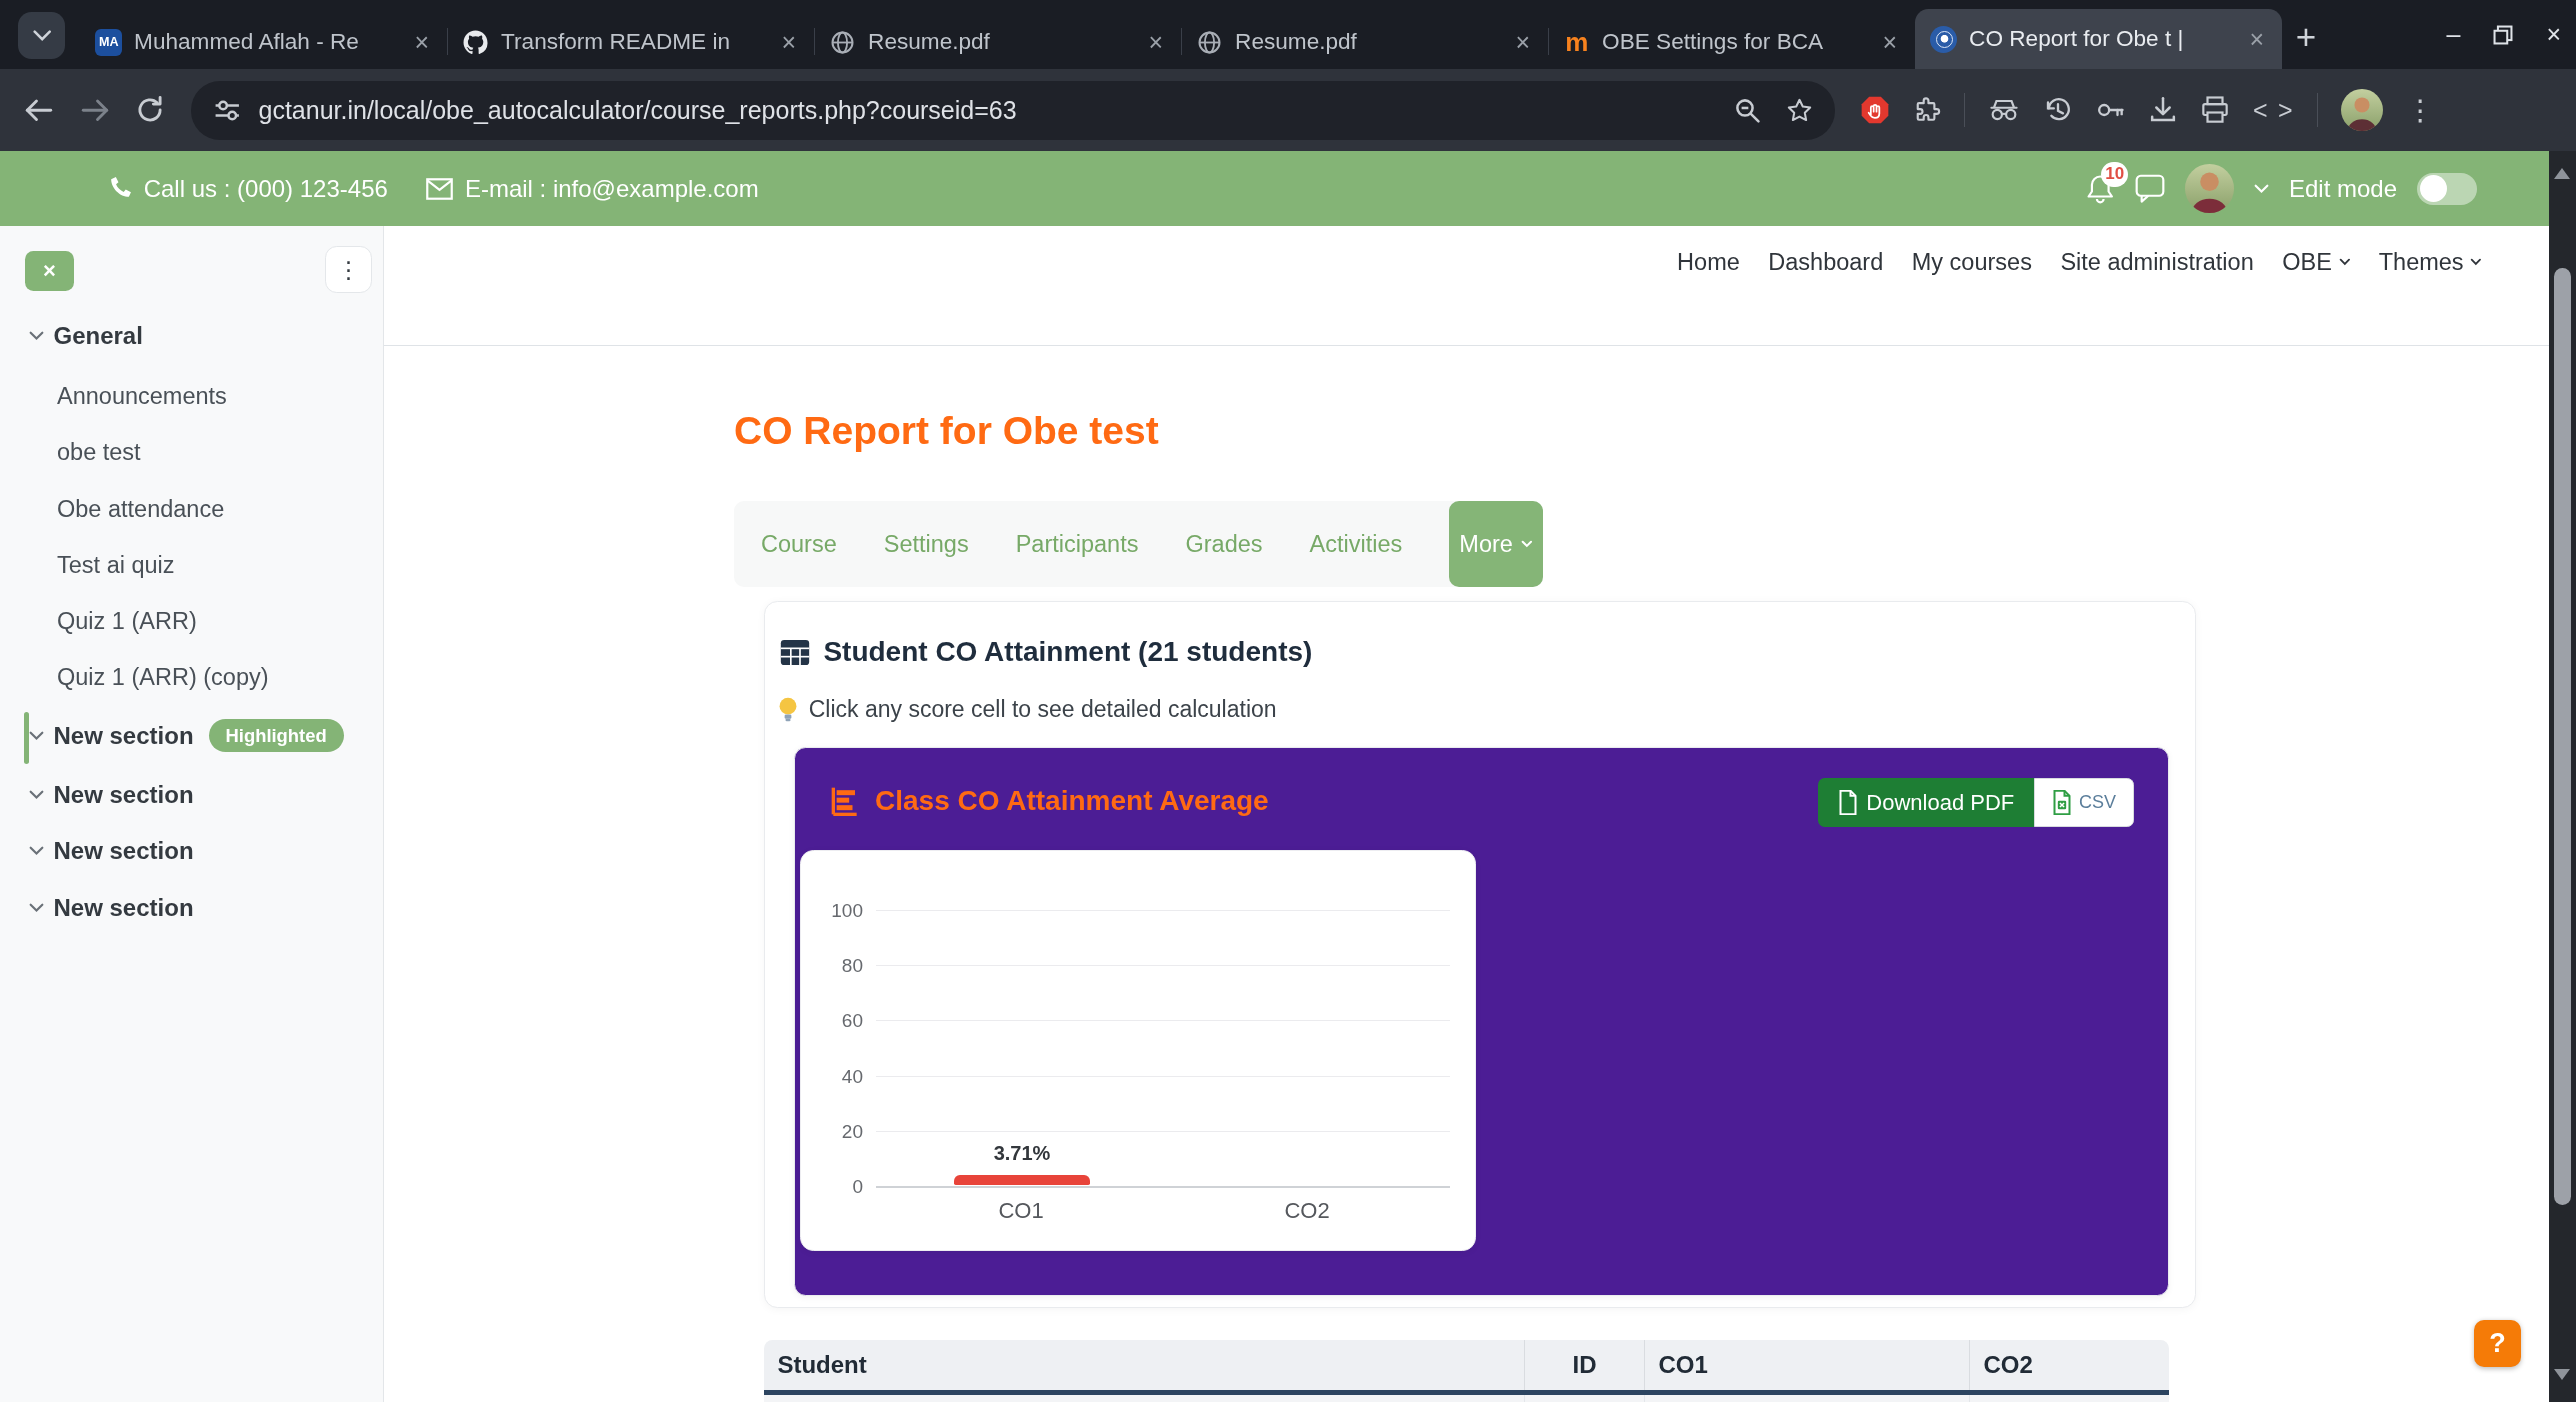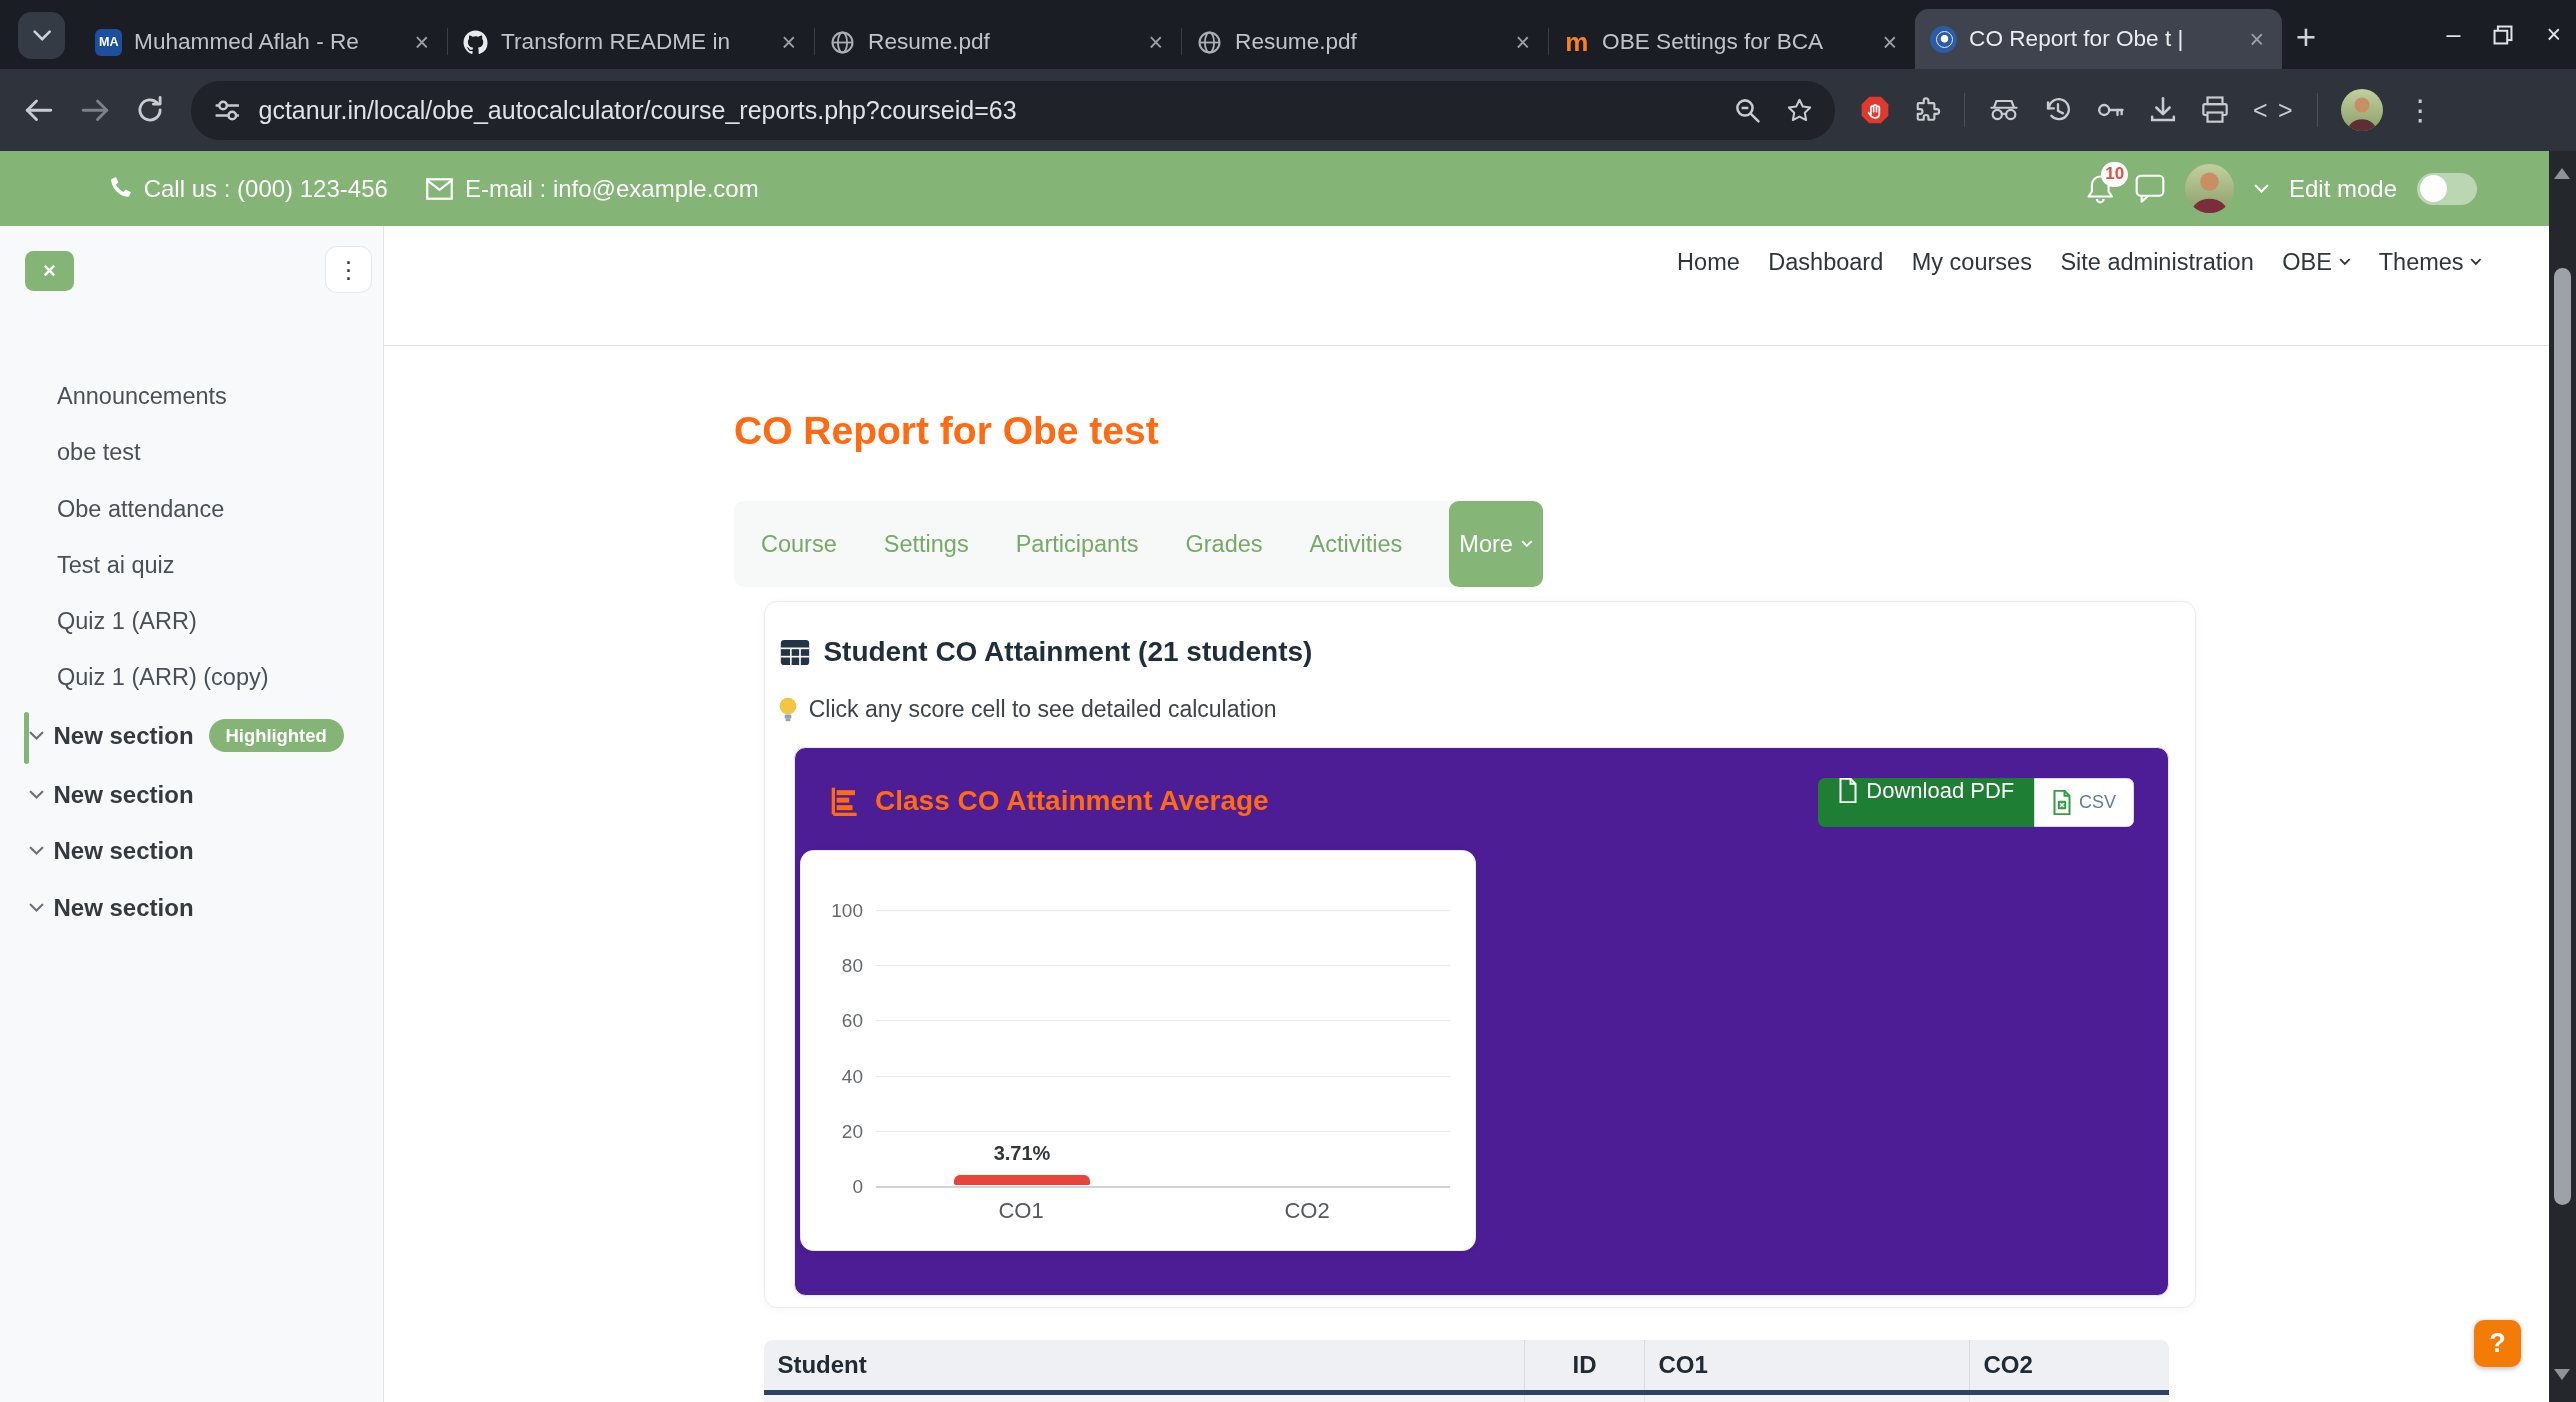--- a/index.html
+++ b/index.html
@@ -98,21 +98,21 @@
   #cardtip { position:absolute; left:11.7px; top:94px; display:flex; align-items:center; gap:10px;
              font-size:23px; color:#3c434a; }
 
   
   #panel { position:absolute; left:29px; top:145px; width:1375px; height:549px; background:#4c1d95;
            border:0.8px solid #e9ebee; border-radius:11.7px; box-shadow:0 1.7px 6.7px rgba(0,0,0,.05); }
   #panelhead { position:absolute; left:35px; top:37px; display:flex; align-items:center; gap:15px;
                font-size:28px; font-weight:bold; color:#ff6a13; }
   #btns { position:absolute; right:34px; top:30px; display:flex; }
   #pdfbtn { height:49px; padding:0 20px; border-radius:6.7px 0 0 6.7px; background:#1e7e34; color:#fff;
-            font-size:22px; display:flex; align-items:flex-start; gap:8.4px;margin-left:48px; }
+            font-size:22px; display:flex; align-items:center; gap:8.4px;margin-left:48px; }
   #csvbtn { height:49px; padding:0 17px; border-radius:0 6.7px 6.7px 0; background:#fff; border:0.8px solid #d8dbdf;
             color:#5b7e9b; font-size:18px; display:flex; align-items:center; gap:6.7px; }
 
   
   #chartcard { position:absolute; left:5px; top:102px; width:676px; height:401px; background:#fff;
                border:0.8px solid #ededf1; border-radius:13.4px; box-shadow:0 1.7px 6.7px rgba(0,0,0,.05); }
   .gline { position:absolute; left:75px; width:574px; height:0.8px; background:#ebebee; }
   #axisline { position:absolute; left:75px; top:335px; width:574px; height:1.7px; background:#cfd2d6; }
   .ylab { position:absolute; left:0; width:62px; text-align:right; font-size:19px; color:#66696e; }
   .xlab { position:absolute; top:347px; width:134px; text-align:center; font-size:22px; color:#55585d; }
@@ -360,20 +360,28 @@
     </span>
     <span>Edit mode</span>
     <span id="edittoggle"></span>
   </div>
 </div>
 
 <div id="sidebar">
   <div id="sb-close">×</div>
   <div id="sb-menu">⋮</div>
 
+  <div class="sb-row" style="top:86px">
+    <span class="sb-chev">
+        <svg width="15" height="10" viewBox="0 0 18 12">
+          <polyline points="2,2 9,9 16,2" fill="none" stroke="#6a7178" stroke-width="2.6" stroke-linecap="round"></polyline>
+        </svg>
+      </span>
+    <span class="sb-head">General</span>
+  </div>
   <div class="sb-row" style="top:147px">
       <span class="sb-item">Announcements</span>
     </div>
   <div class="sb-row" style="top:203px">
       <span class="sb-item">obe test</span>
     </div>
   <div class="sb-row" style="top:260px">
       <span class="sb-item">Obe attendance</span>
     </div>
   <div class="sb-row" style="top:316px">

